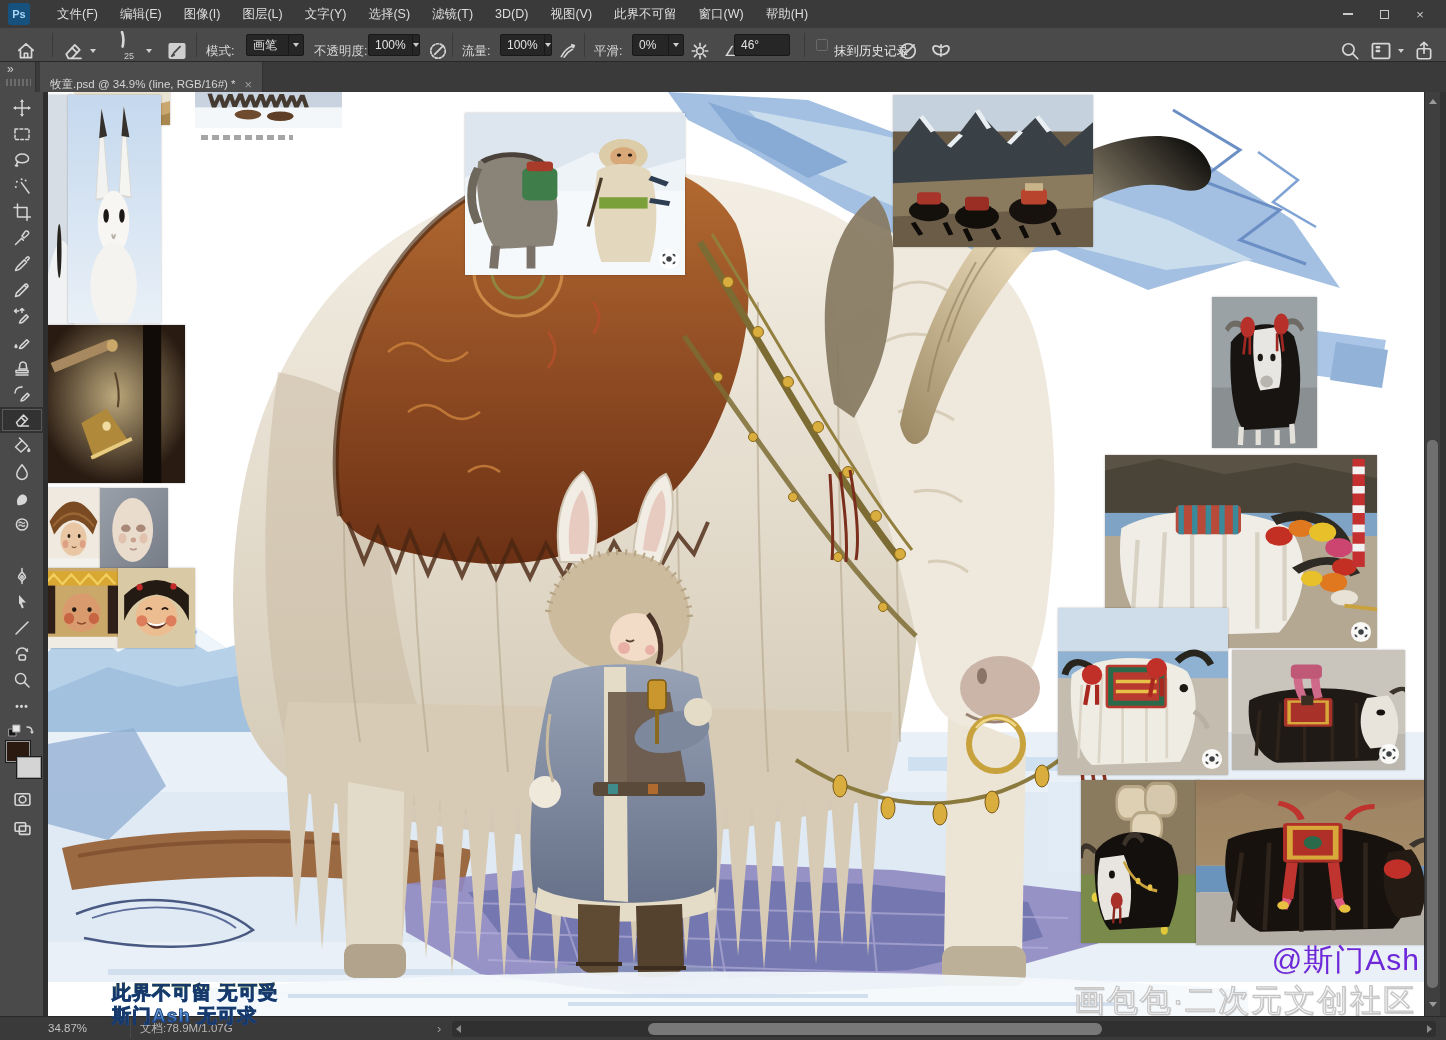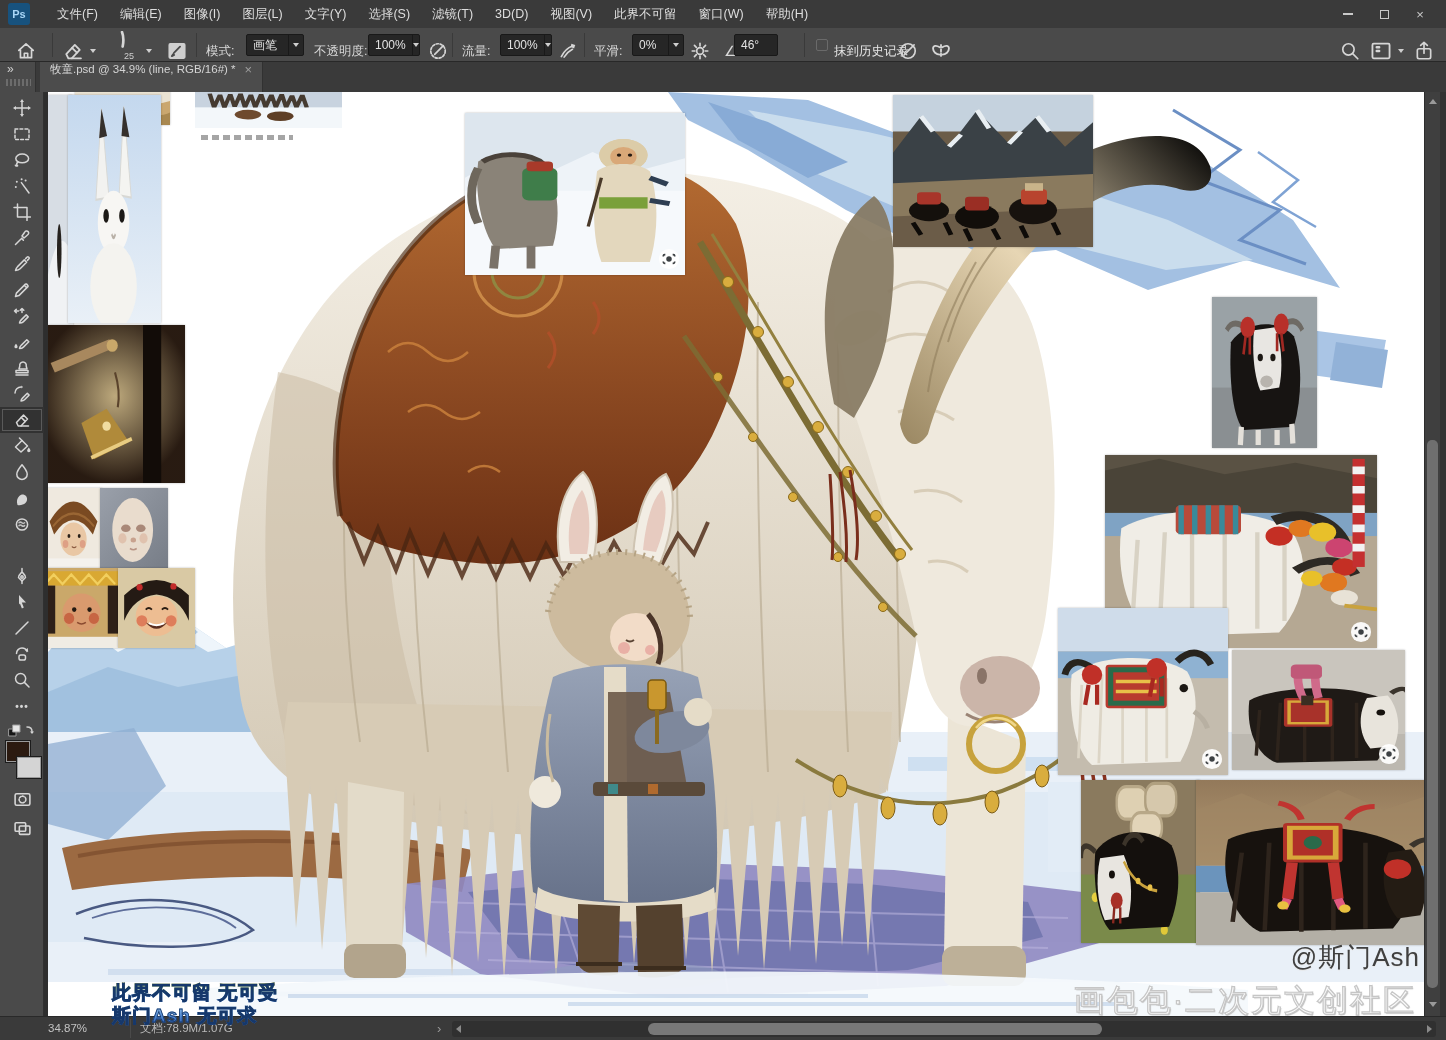--- a/index.html
+++ b/index.html
@@ -28,41 +28,41 @@
   .obicon svg { stroke:#d6d6d6; fill:none; stroke-width:1.5; stroke-linecap:round; stroke-linejoin:round; }
   .obicon .f { fill:#d6d6d6; stroke:none; }
   .cb { position:absolute; top:11px; width:12px; height:12px; border:1px solid #6a6a6a; background:transparent; border-radius:2px; }
   .brush-num { position:absolute; left:0; right:0; bottom:1px; text-align:center; font-size:9px; color:#cfcfcf; }
 
   
   .tabbar { position:absolute; left:0; top:62px; width:1446px; height:30px; background:#3a3a3a; }
   .panel-collapse { position:absolute; left:0; top:0; width:36px; height:30px; background:#4a4a4a; border-right:1px solid #313131; }
   .panel-collapse .dc { position:absolute; left:7px; top:0px; color:#cfcfcf; font-size:12px; }
   .grip { position:absolute; left:6px; top:17px; width:25px; height:7px; background:repeating-linear-gradient(90deg,#6c6c6c 0 2px,transparent 2px 4px); }
-  .doc-tab { position:absolute; left:40px; top:0; height:30px; background:#4c4c4c; display:flex; align-items:flex-start; padding:0 10px; border-right:1px solid #313131; }
+  .doc-tab { position:absolute; left:40px; top:0; height:30px; background:#4c4c4c; display:flex; align-items:flex-end; padding:0 10px; border-right:1px solid #313131; }
   .doc-tab .t { color:#d4d4d4; font-size:11.5px; white-space:nowrap; }
   .doc-tab .x { color:#9d9d9d; font-size:13px; margin-left:9px; }
 
   
   .toolbar { position:absolute; left:0; top:92px; width:44px; height:924px; background:#4a4a4a; border-right:1px solid #303030; }
   .tool { position:absolute; left:0; width:44px; height:26px; display:flex; align-items:center; justify-content:center; }
   .tool svg { stroke:#d6d6d6; fill:none; stroke-width:1.5; stroke-linecap:round; stroke-linejoin:round; }
   .tool .f { fill:#d6d6d6; stroke:none; }
   .tool.sel { background:#323232; outline:1px solid #5a5a5a; outline-offset:-3px; }
   .tglyph { color:#d6d6d6; font-size:15px; font-weight:bold; }
   .swatch { position:absolute; border:1px solid #1c1c1c; outline:1px solid #9a9a9a; outline-offset:-2.5px; }
 
   
   .canvas { position:absolute; left:48px; top:92px; width:1376px; height:924px; background:#ffffff; overflow:hidden; }
   .painting { position:absolute; inset:0; width:100%; height:100%; }
   .photo { position:absolute; overflow:hidden; box-shadow:0 0 2px rgba(0,0,0,.28); }
   .photo svg { width:100%; height:100%; display:block; }
   .lens { position:absolute; right:5px; bottom:5px; width:22px; height:22px; }
   .caption-dashes { position:absolute; left:6px; bottom:4px; width:92px; height:5px; background:repeating-linear-gradient(90deg,#8f8f8f 0 7px,transparent 7px 11px); opacity:.8; }
-  .wm-artist { position:absolute; right:4px; top:848px; font-size:26px; color:#404040; letter-spacing:1px; text-shadow:0 1px 1px #e6e6e6; }
+  .wm-artist { position:absolute; right:4px; top:848px; font-size:30px; color:#6d28d9; letter-spacing:1px; text-shadow:0 1px 1px #e6e6e6; }
   .wm-community { position:absolute; right:8px; top:888px; font-size:31px; color:#fafafa; letter-spacing:2px; -webkit-text-stroke:1.2px #c6c6c6; text-shadow:1px 1px 1px #bdbdbd; }
 
   .canvas-text { position:absolute; left:112px; top:981px; z-index:40; font-weight:bold; font-size:19px; line-height:23px; white-space:nowrap; letter-spacing:1px; }
   .canvas-text .l1 { background:linear-gradient(180deg,#c3c63c 10%,#7fae4a 32%,#3e7fd0 62%,#2a5fb0); -webkit-background-clip:text; background-clip:text; color:transparent; -webkit-text-stroke:.8px #16386b; }
   .canvas-text .l2 { background:linear-gradient(180deg,#9cc6ec 8%,#5b93d8 45%,#2f63b8 85%); -webkit-background-clip:text; background-clip:text; color:transparent; -webkit-text-stroke:.8px #16386b; }
 
   
   .vscroll { position:absolute; left:1424px; top:92px; width:16px; height:924px; background:#3f3f3f; border-left:1px solid #2d2d2d; }
   .vs-thumb { position:absolute; left:2px; width:11px; background:#6f6f6f; border-radius:5px; }
   .tri-up { width:0; height:0; border-left:4px solid transparent; border-right:4px solid transparent; border-bottom:5px solid #9a9a9a; position:absolute; left:4px; }
@@ -190,21 +190,21 @@
         </span>
     </div>
     <div class="ob obicon" style="left:690px">
       <svg width="20" height="20" viewBox="0 0 18 18">
           <circle cx="9" cy="9" r="3"></circle>
           <path d="M9 2v2.4M9 13.6V16M2 9h2.4M13.6 9H16M4 4l1.7 1.7M12.3 12.3L14 14M14 4l-1.7 1.7M5.7 12.3L4 14"></path>
         </svg>
     </div>
 
     <div class="ob ob-label" style="left:724px;font-size:14px">∠</div>
-    <div class="field" style="left:734px;width:44px">
+    <div class="field" style="left:734px;width:56px">
       <span class="fv">46°</span>
     </div>
     <div class="ob-sep" style="left:804px"></div>
 
     <div class="cb" style="left:816px"></div>
     <div class="ob ob-label" style="left:834px;color:#e5e5e5">抹到历史记录</div>
     <div class="ob obicon" style="left:898px">
       <svg width="20" height="20" viewBox="0 0 18 18">
           <circle cx="9" cy="9" r="6.5"></circle>
           <path d="M5.5 12.5l7-7M12.5 5.5l2-2"></path>

